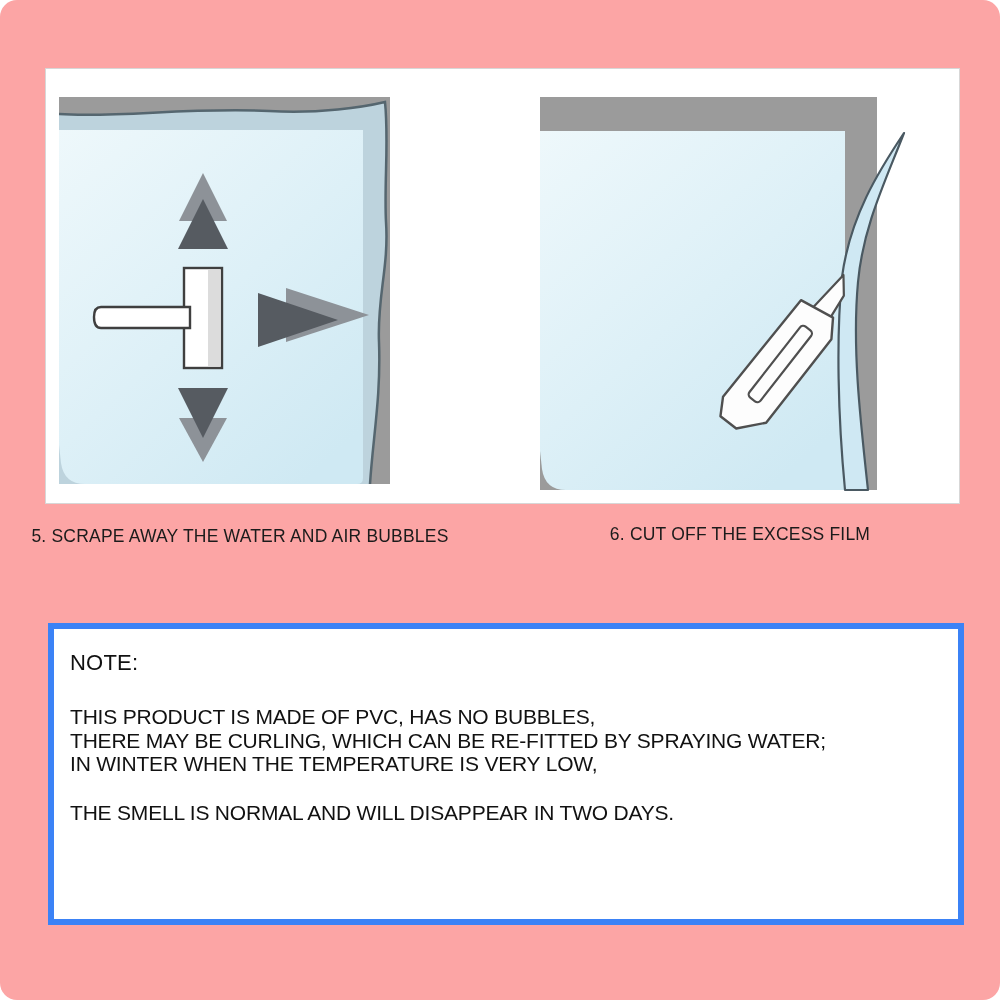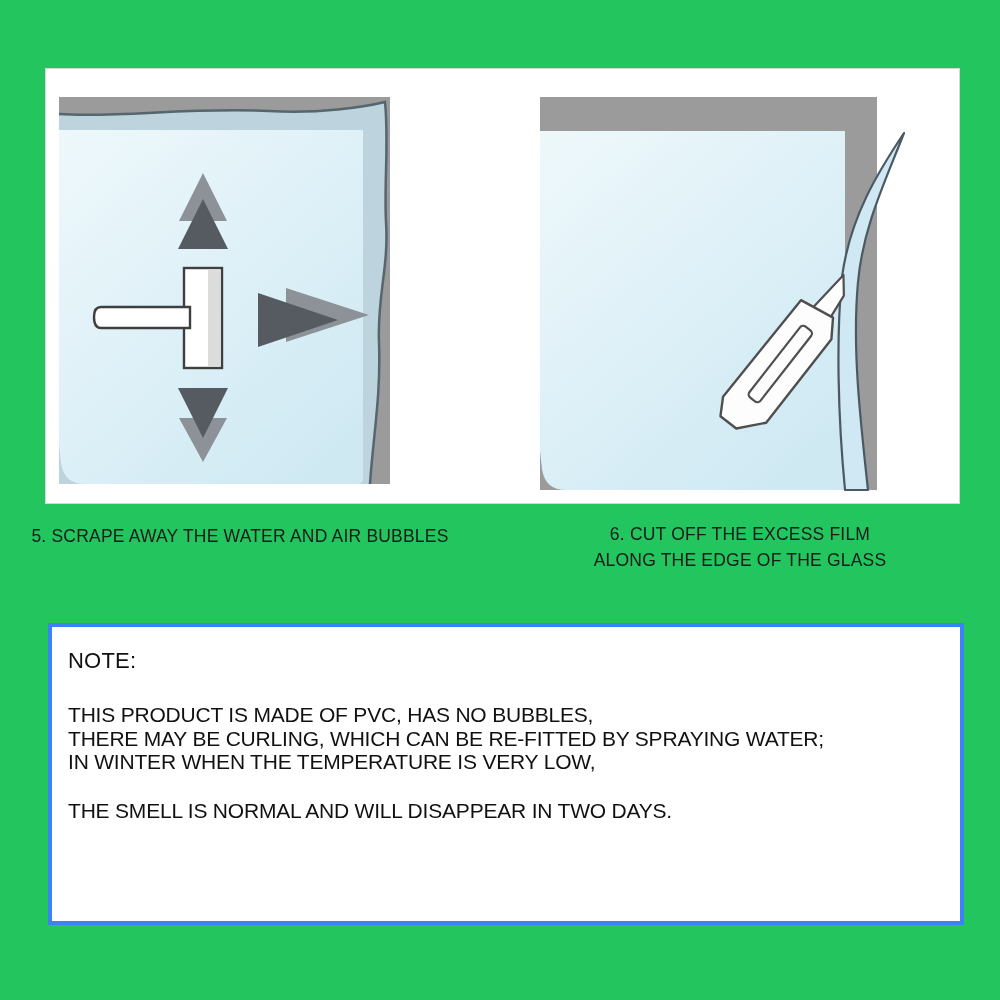--- a/index.html
+++ b/index.html
@@ -1,35 +1,35 @@
 <!DOCTYPE html>
 <html><head>
 <meta charset="utf-8">
 <style>
   html,body{margin:0;padding:0;background:#ffffff;}
   .canvas{
-    position:relative;width:1000px;height:1000px;background:#22c55e;overflow:hidden;
-    font-family:"Liberation Sans", sans-serif;color:#1b1b1b;
+    position:relative;width:1000px;height:1000px;background:#fca5a5;overflow:hidden;
+    font-family:"Liberation Sans", sans-serif;color:#1b1b1b;border-radius:17px;
   }
   .upper-frame{
     position:absolute;left:45px;top:68px;width:915px;height:436px;
     border:1px solid #d7d7d7;background:#ffffff;box-sizing:border-box;
   }
   .panel{position:absolute;}
   .p5{left:59px;top:97px;}
   .p6{left:540px;top:97px;}
   .caption{
     position:absolute;text-align:center;font-size:17.5px;line-height:26px;
     letter-spacing:0.2px;color:#1b1b1b;white-space:nowrap;
   }
   .c5{left:20px;top:523px;width:440px;}
   .c6{left:540px;top:521px;width:400px;}
   .note-box{
     position:absolute;left:48px;top:623px;width:916px;height:302px;
-    border:4px solid #3b82f6;box-sizing:border-box;background:#ffffff;
+    border:6px solid #3b82f6;box-sizing:border-box;background:#ffffff;
     padding:22px 16px 0 16px;
   }
   .note-heading{
     font-size:22px;line-height:24px;letter-spacing:0.2px;color:#111111;
     margin:0 0 30px 0;
   }
   .note-para{font-size:21px;line-height:23.5px;letter-spacing:-0.2px;color:#111111;margin:0 0 25px 0;}
   .note-para div{white-space:nowrap;}
 </style>
 </head>
@@ -102,21 +102,20 @@
       <path d="M-23,-44 L13,-50 L25,-32 L25,74 L5,97 L-15,97 L-25,80 Z" fill="#fdfdfd" stroke="#4f4f4f" stroke-width="2.4" stroke-linejoin="round"></path>
       <rect x="-7" y="-26" width="14" height="90" rx="4" fill="none" stroke="#4f4f4f" stroke-width="2.2"></rect>
     </g>
   </svg>
 
   <div class="caption c5">
     <div>5. SCRAPE AWAY THE WATER AND AIR BUBBLES</div>
   </div>
   <div class="caption c6">
     <div>6. CUT OFF THE EXCESS FILM</div>
-    <div>ALONG THE EDGE OF THE GLASS</div>
   </div>
 
   <div class="note-box">
     <div class="note-heading">NOTE:</div>
     <div class="note-para">
       <div>THIS PRODUCT IS MADE OF PVC, HAS NO BUBBLES,</div>
       <div>THERE MAY BE CURLING, WHICH CAN BE RE-FITTED BY SPRAYING WATER;</div>
       <div>IN WINTER WHEN THE TEMPERATURE IS VERY LOW,</div>
     </div>
     <div class="note-para">

